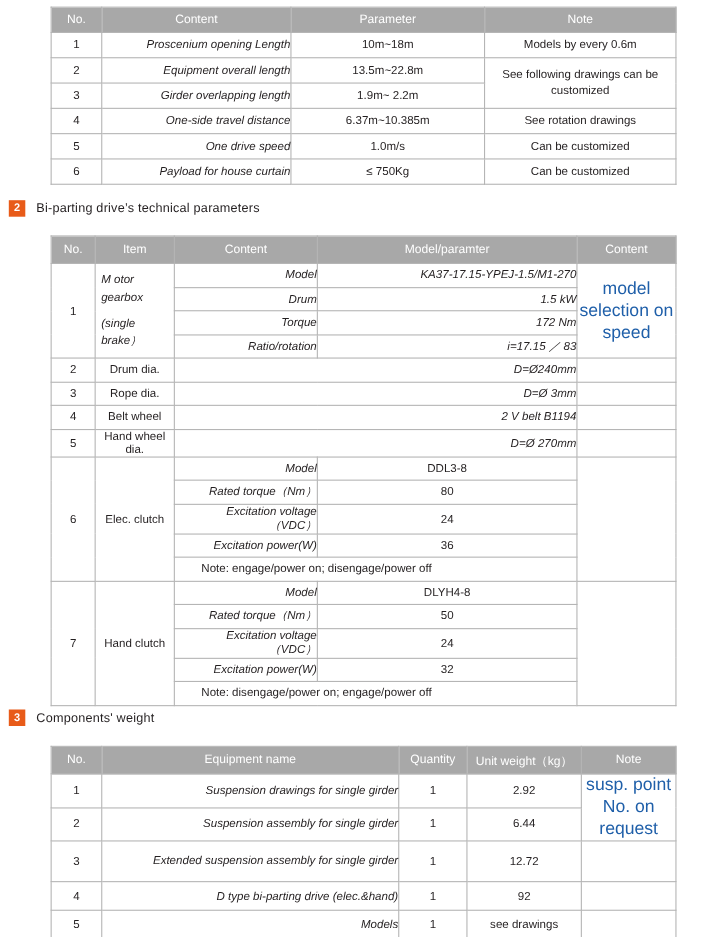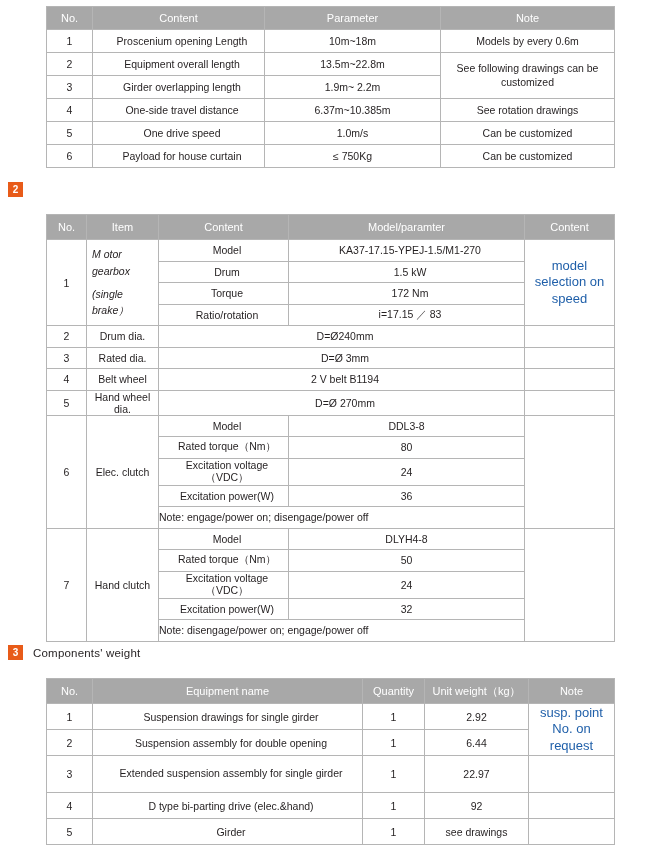--- a/index.html
+++ b/index.html
@@ -62,24 +62,24 @@
     vertical-align: middle;
   }
   .hdr td {
     background: #a8a8a8;
     color: #ffffff;
     text-align: center;
     height: 22px;
     font-size: 11px;
   }
   .c { text-align: center; }
-  .l { text-align: center; padding-left: 7px; }
+  .l { text-align: right; padding-left: 7px; font-style: italic; }
   .blue {
     color: #1f5fa9;
-    font-size: 13px;
+    font-size: 16px;
     line-height: 1.25;
   }
 
   
   #table1 {
     position: absolute;
     left: 46px;
     top: 6px;
     width: 568px;
   }
@@ -101,20 +101,21 @@
   #table2 td { height: 20.5px; }
   #table2 .hdr td { height: 24px; }
   .motor-label {
     line-height: 1.55;
     padding: 2px 5px;
     font-size: 10.5px;
     font-style: italic;
   }
   .note-row td {
     text-align: left;
+    padding-left: 24px;
     font-size: 10.5px;
   }
 
   
   #sec3 {
     position: absolute;
     left: 0;
     top: 645px;
     width: 660px;
   }
@@ -180,20 +181,21 @@
       <td class="c">6</td>
       <td class="l">Payload for house curtain</td>
       <td class="c">≤ 750Kg</td>
       <td class="c">Can be customized</td>
     </tr>
   </tbody>
     </table>
 
   <div id="sec2" class="section-head">
     <div class="sec-num">2</div>
+    <div class="sec-title">Bi-parting drive’s technical parameters</div>
   </div>
 
   <table id="table2">
     <colgroup>
       <col style="width:40px">
         <col style="width:72px">
         <col style="width:130px">
         <col style="width:236px">
         <col style="width:90px">
     </colgroup>
@@ -233,21 +235,21 @@
     </tr>
 
     <tr>
       <td class="c">2</td>
       <td class="c">Drum dia.</td>
       <td class="l" colspan="2">D=Ø240mm</td>
       <td></td>
     </tr>
     <tr>
       <td class="c">3</td>
-      <td class="c">Rated dia.</td>
+      <td class="c">Rope dia.</td>
       <td class="l" colspan="2">D=Ø 3mm</td>
       <td></td>
     </tr>
     <tr>
       <td class="c">4</td>
       <td class="c">Belt wheel</td>
       <td class="l" colspan="2">2 V belt B1194</td>
       <td></td>
     </tr>
     <tr>
@@ -328,41 +330,41 @@
     </tr>
     <tr>
       <td class="c">1</td>
       <td class="l">Suspension drawings for single girder</td>
       <td class="c">1</td>
       <td class="c">2.92</td>
       <td class="c blue" rowspan="2">susp. point No. on request</td>
     </tr>
     <tr>
       <td class="c">2</td>
-      <td class="l">Suspension assembly for double opening</td>
+      <td class="l">Suspension assembly for single girder</td>
       <td class="c">1</td>
       <td class="c">6.44</td>
     </tr>
     <tr>
       <td class="c" style="height:36px">3</td>
       <td class="l two-line">Extended suspension assembly for single girder</td>
       <td class="c">1</td>
-      <td class="c">22.97</td>
+      <td class="c">12.72</td>
       <td></td>
     </tr>
     <tr>
       <td class="c">4</td>
       <td class="l">D type bi-parting drive (elec.&amp;hand)</td>
       <td class="c">1</td>
       <td class="c">92</td>
       <td></td>
     </tr>
     <tr>
       <td class="c">5</td>
-      <td class="l">Girder</td>
+      <td class="l">Models</td>
       <td class="c">1</td>
       <td class="c">see drawings</td>
       <td></td>
     </tr>
   </tbody>
     </table>
 
 </div>
 
 </body></html>

